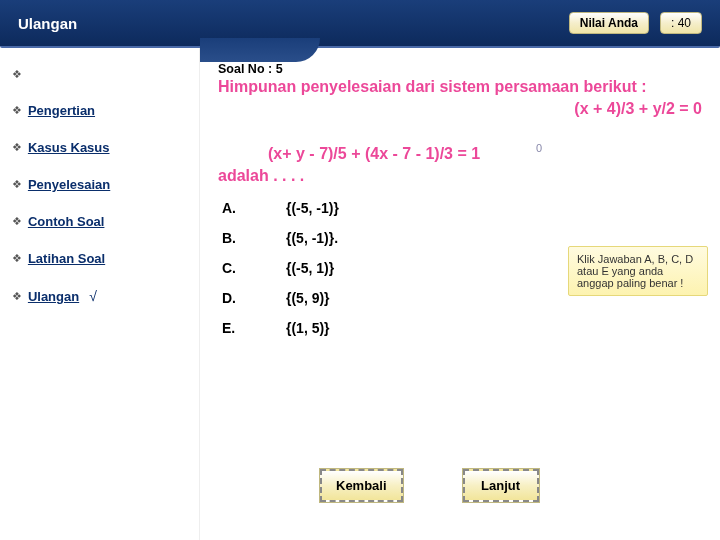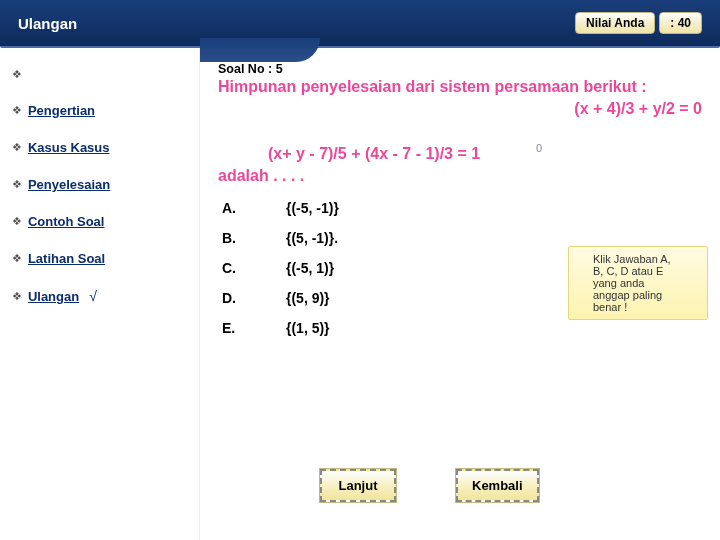--- a/index.html
+++ b/index.html
@@ -21,38 +21,38 @@
   }
   .header-title {
     color: #fff;
     font-size: 15px;
     font-weight: bold;
   }
   .score-wrap {
     margin-left: auto;
     display: flex;
     align-items: center;
-    gap: 4px;
+    gap: 11px;
   }
   .score-box {
     background: linear-gradient(to bottom, #fff 0%, #f5eecb 50%, #f0e5a8 100%);
     border: 1px solid #c0b880;
     border-radius: 4px;
     padding: 3px 10px;
     font-size: 12px;
     font-weight: bold;
     color: #000;
   }
   .score-val {
     background: linear-gradient(to bottom, #fff 0%, #f5eecb 50%, #f0e5a8 100%);
     border: 1px solid #c0b880;
     border-radius: 4px;
     padding: 3px 10px;
     font-size: 12px;
-    font-weight: bold;
+    font-weight: normal;
     color: #000;
   }
   .swoosh {
     position: absolute;
     top: 38px; left: 200px;
     width: 120px; height: 24px;
     background: linear-gradient(to bottom, #1a3e7a, #2a4e8a);
     border-radius: 0 0 60px 0;
     z-index: 1;
   }
@@ -119,21 +119,21 @@
   }
   .opt .letter { width: 22px; }
   .hint {
     position: absolute;
     right: 12px;
     top: 198px;
     width: 140px;
     background: linear-gradient(to bottom, #fffbe0, #fdf3b0);
     border: 1px solid #e6d87a;
     border-radius: 2px;
-    padding: 6px 24px;
+    padding: 6px 8px;
     font-size: 11px;
     color: #333;
   }
   .nav-btns {
     position: absolute;
     bottom: 38px;
     left: 120px;
     display: flex;
     gap: 60px;
   }
@@ -232,18 +232,18 @@
       </div>
       <div class="opt">
         <span class="letter">E.</span>
         <span>{(1, 5)}</span>
       </div>
     </div>
 
     <div class="hint">Klik Jawaban A, B, C, D atau E yang anda anggap paling benar !</div>
 
     <div class="nav-btns">
+      <div class="btn">Kembali</div>
       <div class="btn">Lanjut</div>
-      <div class="btn">Kembali</div>
     </div>
   </div>
 
 </div>
 
 </body></html>

